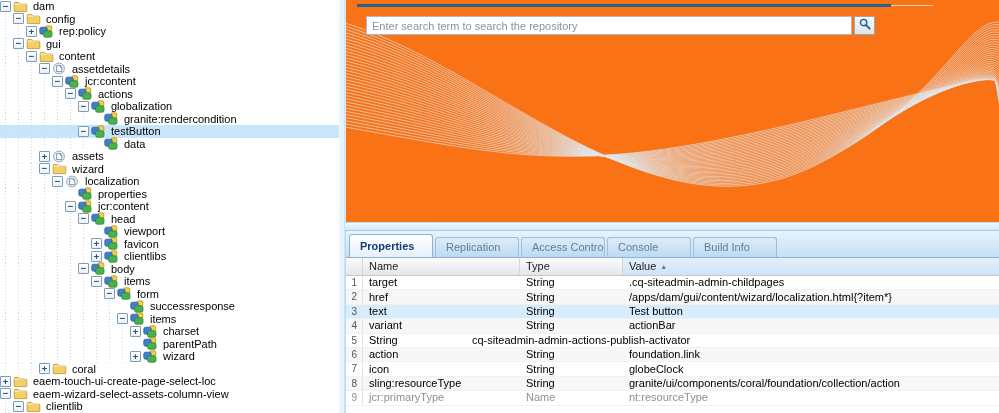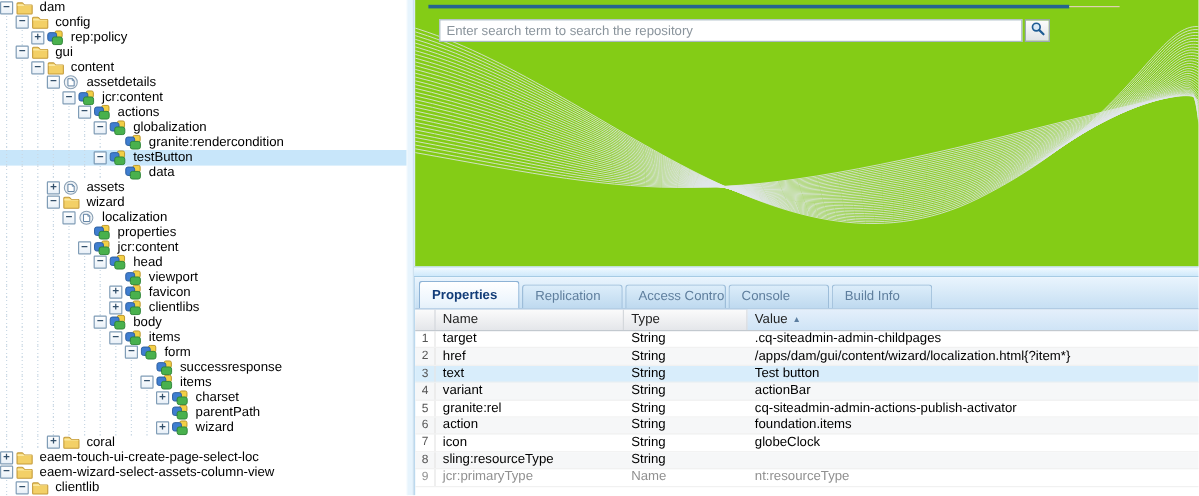--- a/index.html
+++ b/index.html
@@ -20,21 +20,21 @@
   .ticon{flex:0 0 15px;height:13px;margin-right:3px}
   .ticon svg{display:block}
   .tlabel{padding:0 2px}
 
   
   .vsplit{position:absolute;left:339px;top:0;width:6px;height:413px;background:#e7f4fd;
           border-left:1px solid #eef7fd;border-right:1px solid #cfe2f0;box-sizing:border-box}
 
   
   .right{position:absolute;left:345px;top:0;width:654px;height:413px}
-  .toppanel{position:absolute;left:0;top:0;width:654px;height:222px;background:#84cc16;overflow:hidden;
+  .toppanel{position:absolute;left:0;top:0;width:654px;height:222px;background:#f97316;overflow:hidden;
             border-left:1px solid #dcebf5;box-sizing:border-box}
   .waves{position:absolute;left:0;top:0;pointer-events:none}
   .topline{position:absolute;left:11px;top:4px;width:534px;height:3px;background:#25638f}
   .topline-tail{position:absolute;left:545px;top:5px;width:42px;height:1px;background:#ded1b2}
   .searchwrap{position:absolute;left:20px;top:16px;display:flex;align-items:center}
   .search{width:486px;height:19px;box-sizing:border-box;border:1px solid #a9b8c4;padding:0 5px;
           font:11px "Liberation Sans",sans-serif;color:#444;background:#fff}
   .search::placeholder{color:#8a949c}
   .searchbtn{width:21px;height:19px;margin-left:2px;box-sizing:border-box;border:1px solid #9aa7b1;
              background:linear-gradient(#fcfcfc,#dfe3e6);display:flex;align-items:center;
@@ -695,40 +695,40 @@
             <div class="rc value">Test button</div>
           </div>
           <div class="grow even">
             <div class="rc num">4</div>
             <div class="rc name">variant</div>
             <div class="rc type">String</div>
             <div class="rc value">actionBar</div>
           </div>
           <div class="grow">
             <div class="rc num">5</div>
-            <div class="rc name">granite:rel</div>
             <div class="rc type">String</div>
             <div class="rc value">cq-siteadmin-admin-actions-publish-activator</div>
           </div>
           <div class="grow even">
             <div class="rc num">6</div>
             <div class="rc name">action</div>
             <div class="rc type">String</div>
-            <div class="rc value">foundation.items</div>
+            <div class="rc value">foundation.link</div>
           </div>
           <div class="grow">
             <div class="rc num">7</div>
             <div class="rc name">icon</div>
             <div class="rc type">String</div>
             <div class="rc value">globeClock</div>
           </div>
           <div class="grow even">
             <div class="rc num">8</div>
             <div class="rc name">sling:resourceType</div>
             <div class="rc type">String</div>
+            <div class="rc value">granite/ui/components/coral/foundation/collection/action</div>
           </div>
           <div class="grow muted">
             <div class="rc num">9</div>
             <div class="rc name">jcr:primaryType</div>
             <div class="rc type">Name</div>
             <div class="rc value">nt:resourceType</div>
           </div>
         </div>
     </div>
 

